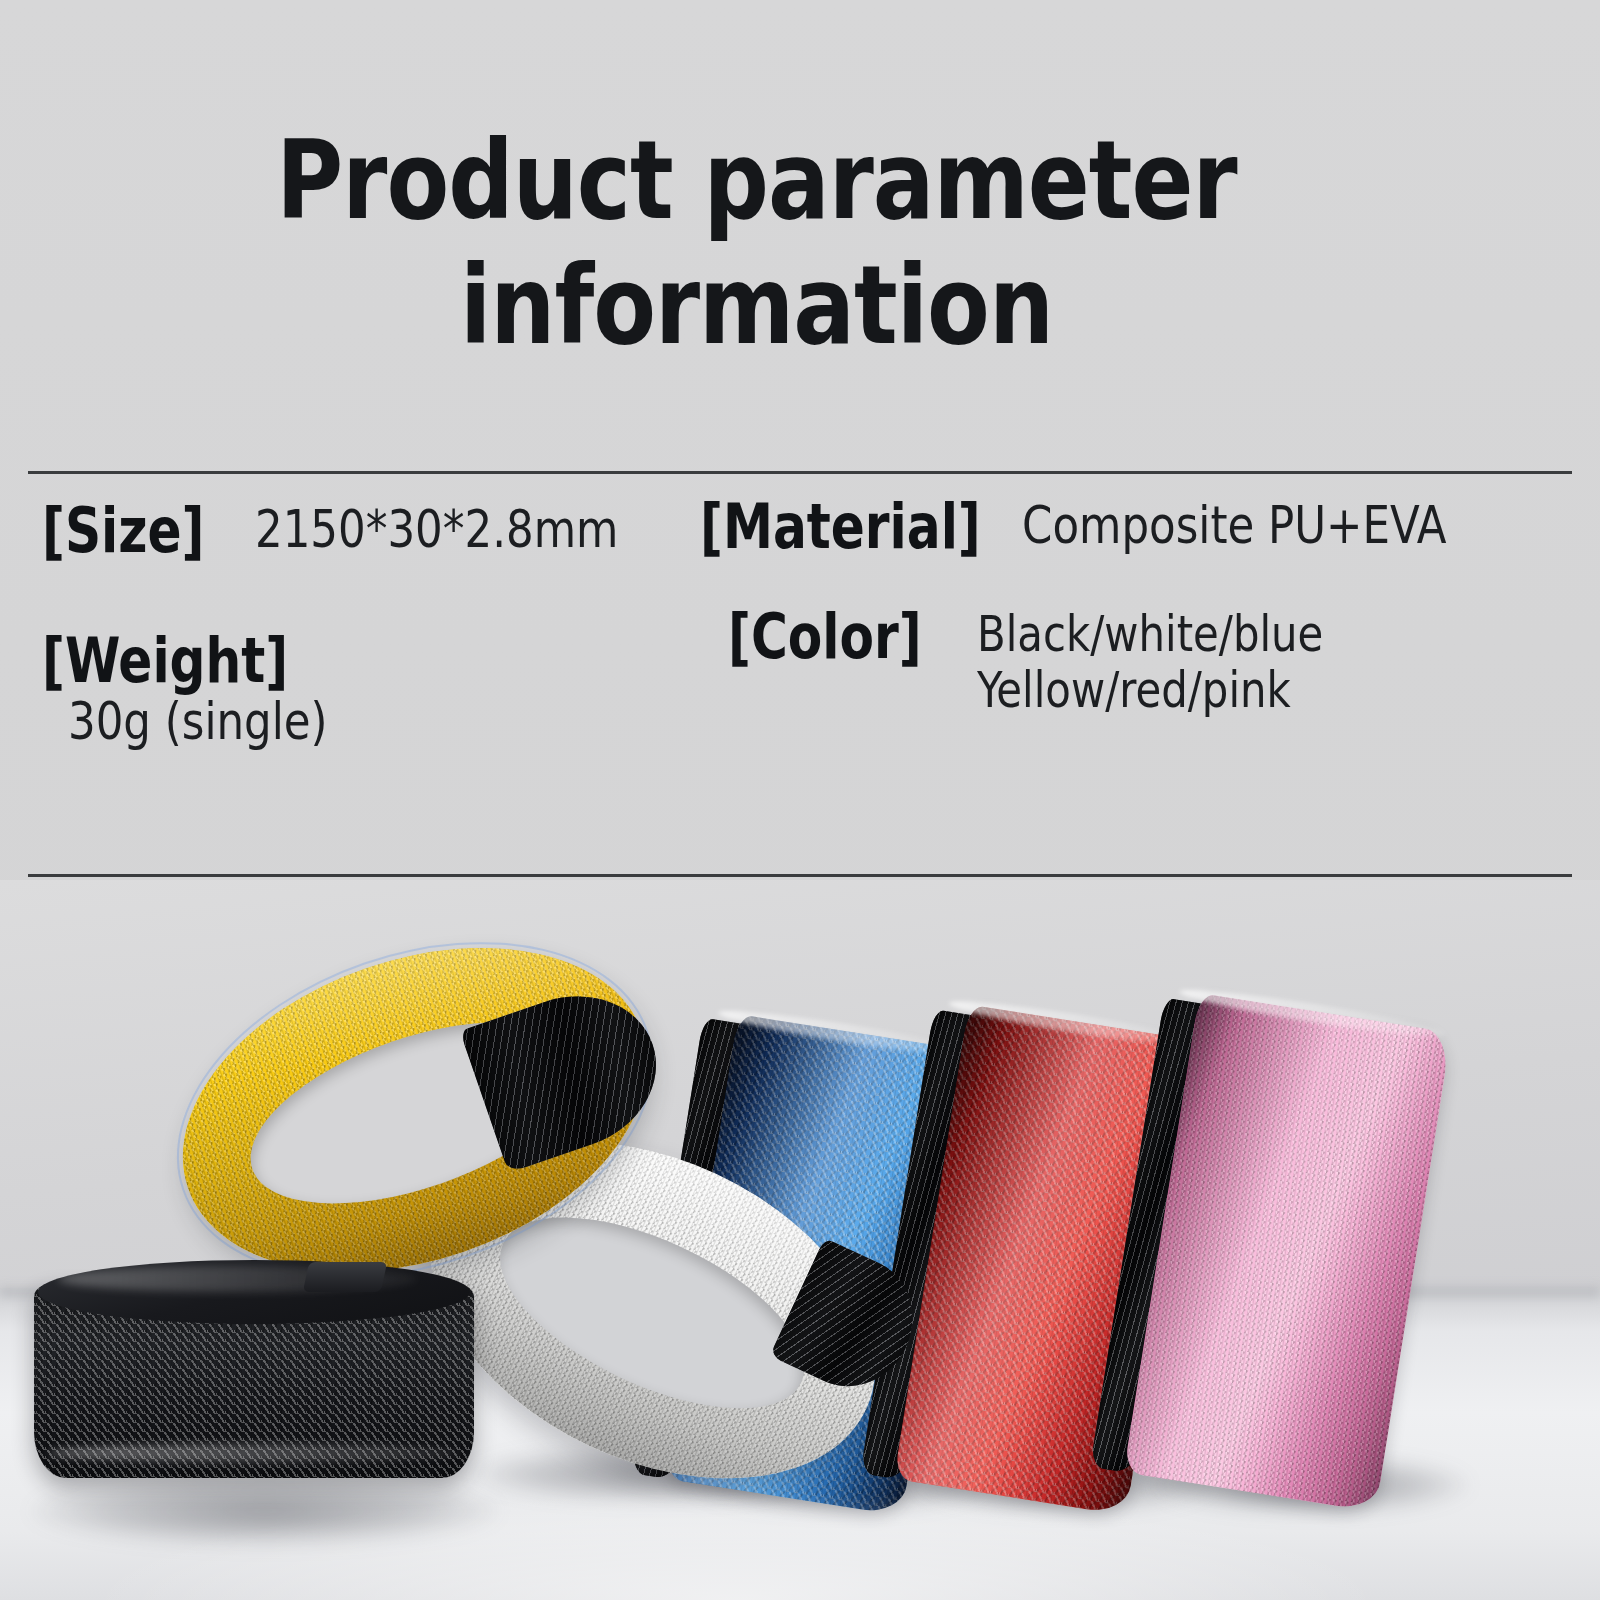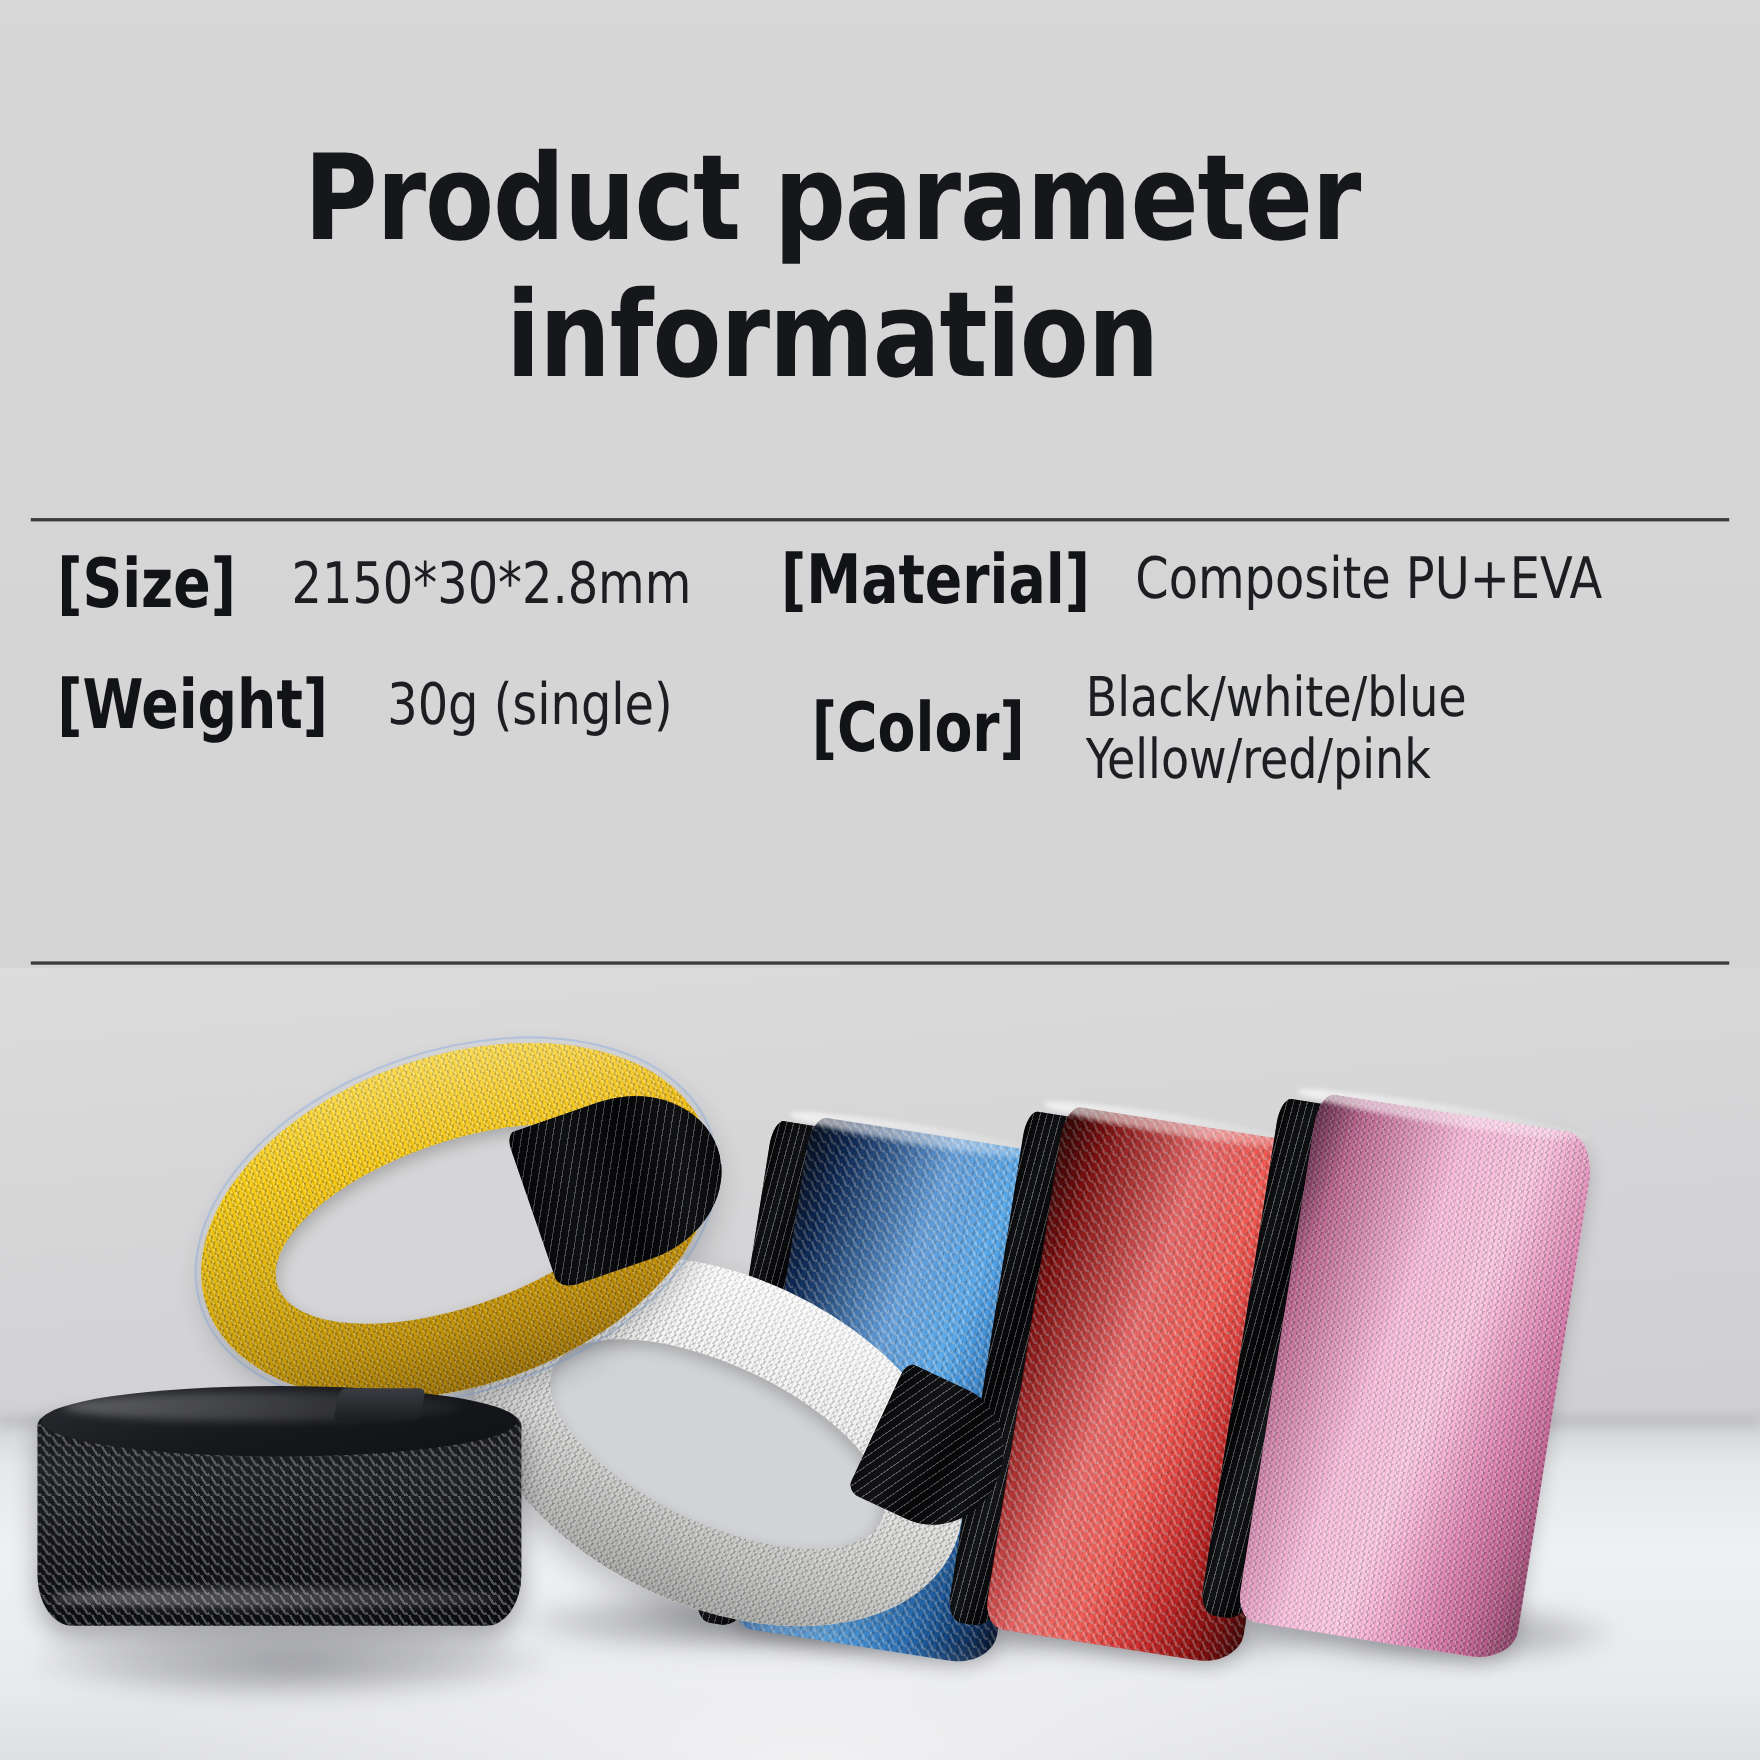--- a/index.html
+++ b/index.html
@@ -23,37 +23,37 @@
     white-space:nowrap;
   }
 
   
   .rule{position:absolute;left:28px;width:1544px;height:3px;background:#3a3c3e;}
   #rule-top{top:471px;}
   #rule-bottom{top:874px;}
 
   
   #spec-grid{position:absolute;left:28px;top:490px;width:1548px;height:372px;}
-  .spec-row{position:absolute;display:flex;align-items:center;margin-left:10px;}
+  .spec-row{position:absolute;display:flex;align-items:flex-start;}
   .spec-key{
     font-family:"DejaVu Sans Condensed","Liberation Sans Narrow","Liberation Sans",sans-serif;
     font-weight:bold;color:#111316;font-size:62px;line-height:1;
     transform:scaleX(0.9);transform-origin:left center;white-space:nowrap;
   }
   .spec-val{
     font-family:"DejaVu Sans Condensed","Liberation Sans Narrow","Liberation Sans",sans-serif;
     font-weight:400;color:#1c1e21;font-size:52px;line-height:1.12;
     transform:scaleX(0.93);transform-origin:left center;white-space:nowrap;
   }
   .spec-val.two-line{white-space:normal;}
   .spec-val.two-line span{display:block;}
 
   #row-size     {left:14px; top:10px;}
   #row-material {left:672px;top:6px;}
-  #row-weight   {left:14px; top:120px;}
+  #row-weight   {left:14px; top:140px;flex-direction:column;}
   #row-color    {left:700px;top:116px;}
   #row-features {left:14px; top:262px;}
 
   #row-size     .spec-val{margin-left:32px;}
   #row-material .spec-val{margin-left:10px;}
   #row-weight   .spec-val{margin-left:26px;}
   #row-color    .spec-val{margin-left:34px;font-size:50px;}
   #row-features .spec-val{margin-left:18px;}
 
   

